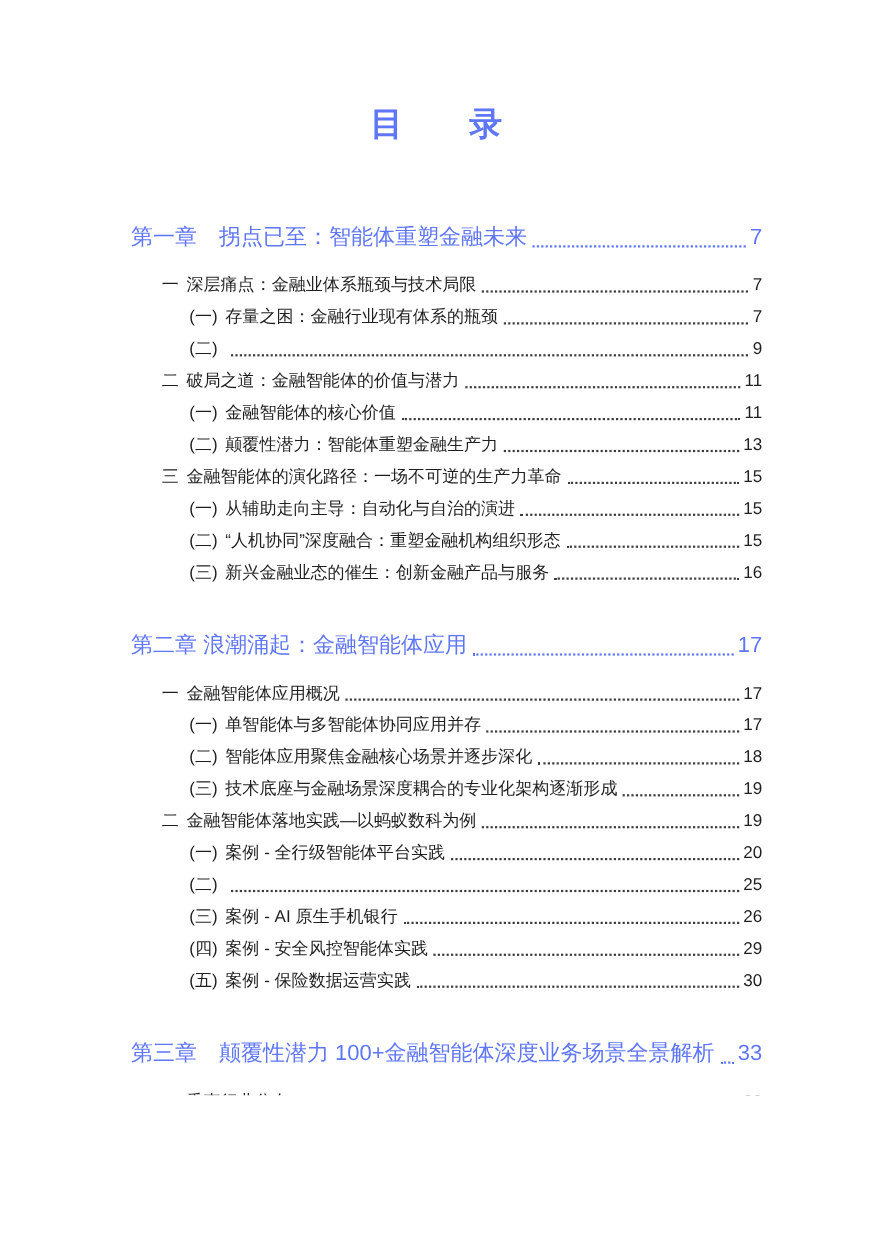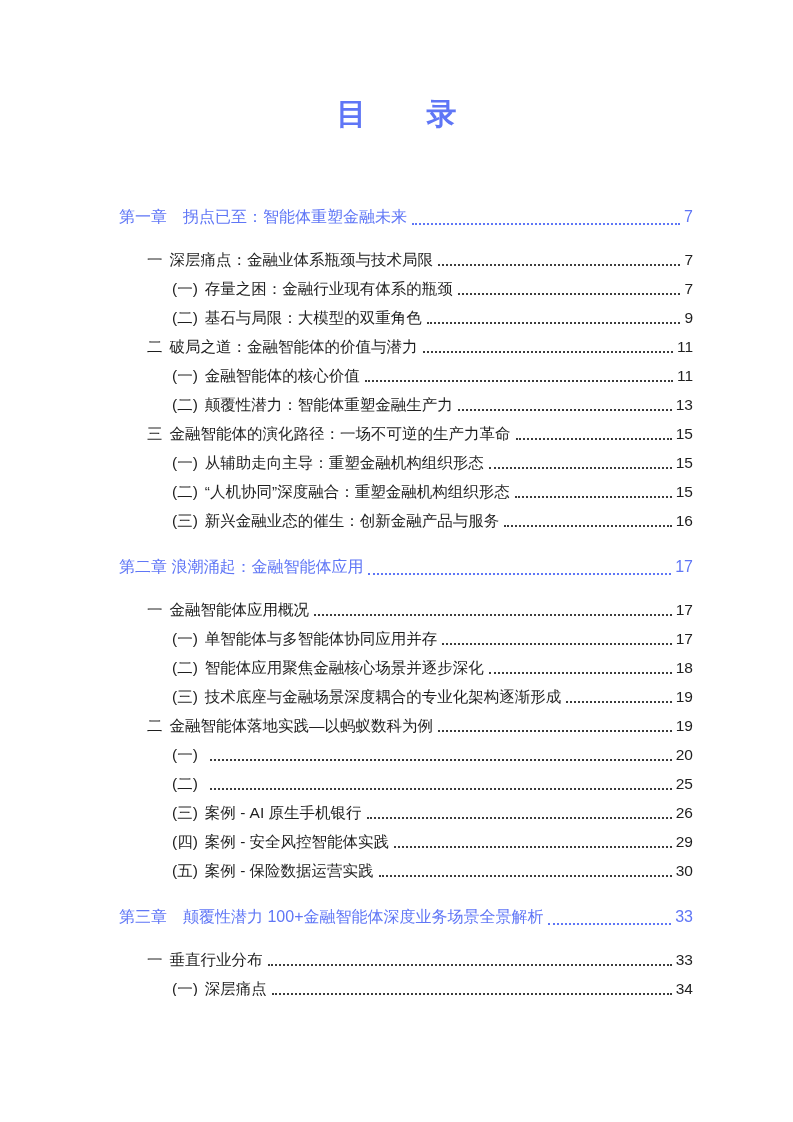--- a/index.html
+++ b/index.html
@@ -22,27 +22,27 @@
     font-size: 30px;
     line-height: 40px;
     font-weight: 700;
     color: var(--accent);
     white-space: pre;
   }
   .content {
     padding: 0 100px 0 119px;
   }
   .chapter:first-child { margin-top: 68px; }
-  .chapter + .chapter { margin-top: 21px; text-align: center; }
+  .chapter + .chapter { margin-top: 42px; text-align: center; }
   .row {
     display: flex;
     align-items: flex-end;
   }
   .heading-row {
-    font-size: 16px;
+    font-size: 20px;
     line-height: 29px;
     color: var(--accent);
   }
   .heading-row .label { white-space: pre; }
   .items { margin-top: 10px; }
   .item {
     height: 29px;
     font-size: 15.5px;
     line-height: 21px;
     color: var(--ink);
@@ -96,21 +96,20 @@
 
   <div class="row item lvl2">
     <span class="num">(一)</span>
     <span class="label">存量之困：金融行业现有体系的瓶颈</span>
     <span class="dots"></span>
     <span class="pnum">7</span>
   </div>
 
   <div class="row item lvl2">
     <span class="num">(二)</span>
-    <span class="label">基石与局限：大模型的双重角色</span>
     <span class="dots"></span>
     <span class="pnum">9</span>
   </div>
 
   <div class="row item lvl1">
     <span class="num">二</span>
     <span class="label">破局之道：金融智能体的价值与潜力</span>
     <span class="dots"></span>
     <span class="pnum">11</span>
   </div>
@@ -131,21 +130,21 @@
 
   <div class="row item lvl1">
     <span class="num">三</span>
     <span class="label">金融智能体的演化路径：一场不可逆的生产力革命</span>
     <span class="dots"></span>
     <span class="pnum">15</span>
   </div>
 
   <div class="row item lvl2">
     <span class="num">(一)</span>
-    <span class="label">从辅助走向主导：重塑金融机构组织形态</span>
+    <span class="label">从辅助走向主导：自动化与自治的演进</span>
     <span class="dots"></span>
     <span class="pnum">15</span>
   </div>
 
   <div class="row item lvl2">
     <span class="num">(二)</span>
     <span class="label">“人机协同”深度融合：重塑金融机构组织形态</span>
     <span class="dots"></span>
     <span class="pnum">15</span>
   </div>
@@ -196,20 +195,21 @@
 
   <div class="row item lvl1">
     <span class="num">二</span>
     <span class="label">金融智能体落地实践—以蚂蚁数科为例</span>
     <span class="dots"></span>
     <span class="pnum">19</span>
   </div>
 
   <div class="row item lvl2">
     <span class="num">(一)</span>
+    <span class="label">案例 - 全行级智能体平台实践</span>
     <span class="dots"></span>
     <span class="pnum">20</span>
   </div>
 
   <div class="row item lvl2">
     <span class="num">(二)</span>
     <span class="dots"></span>
     <span class="pnum">25</span>
   </div>
 

